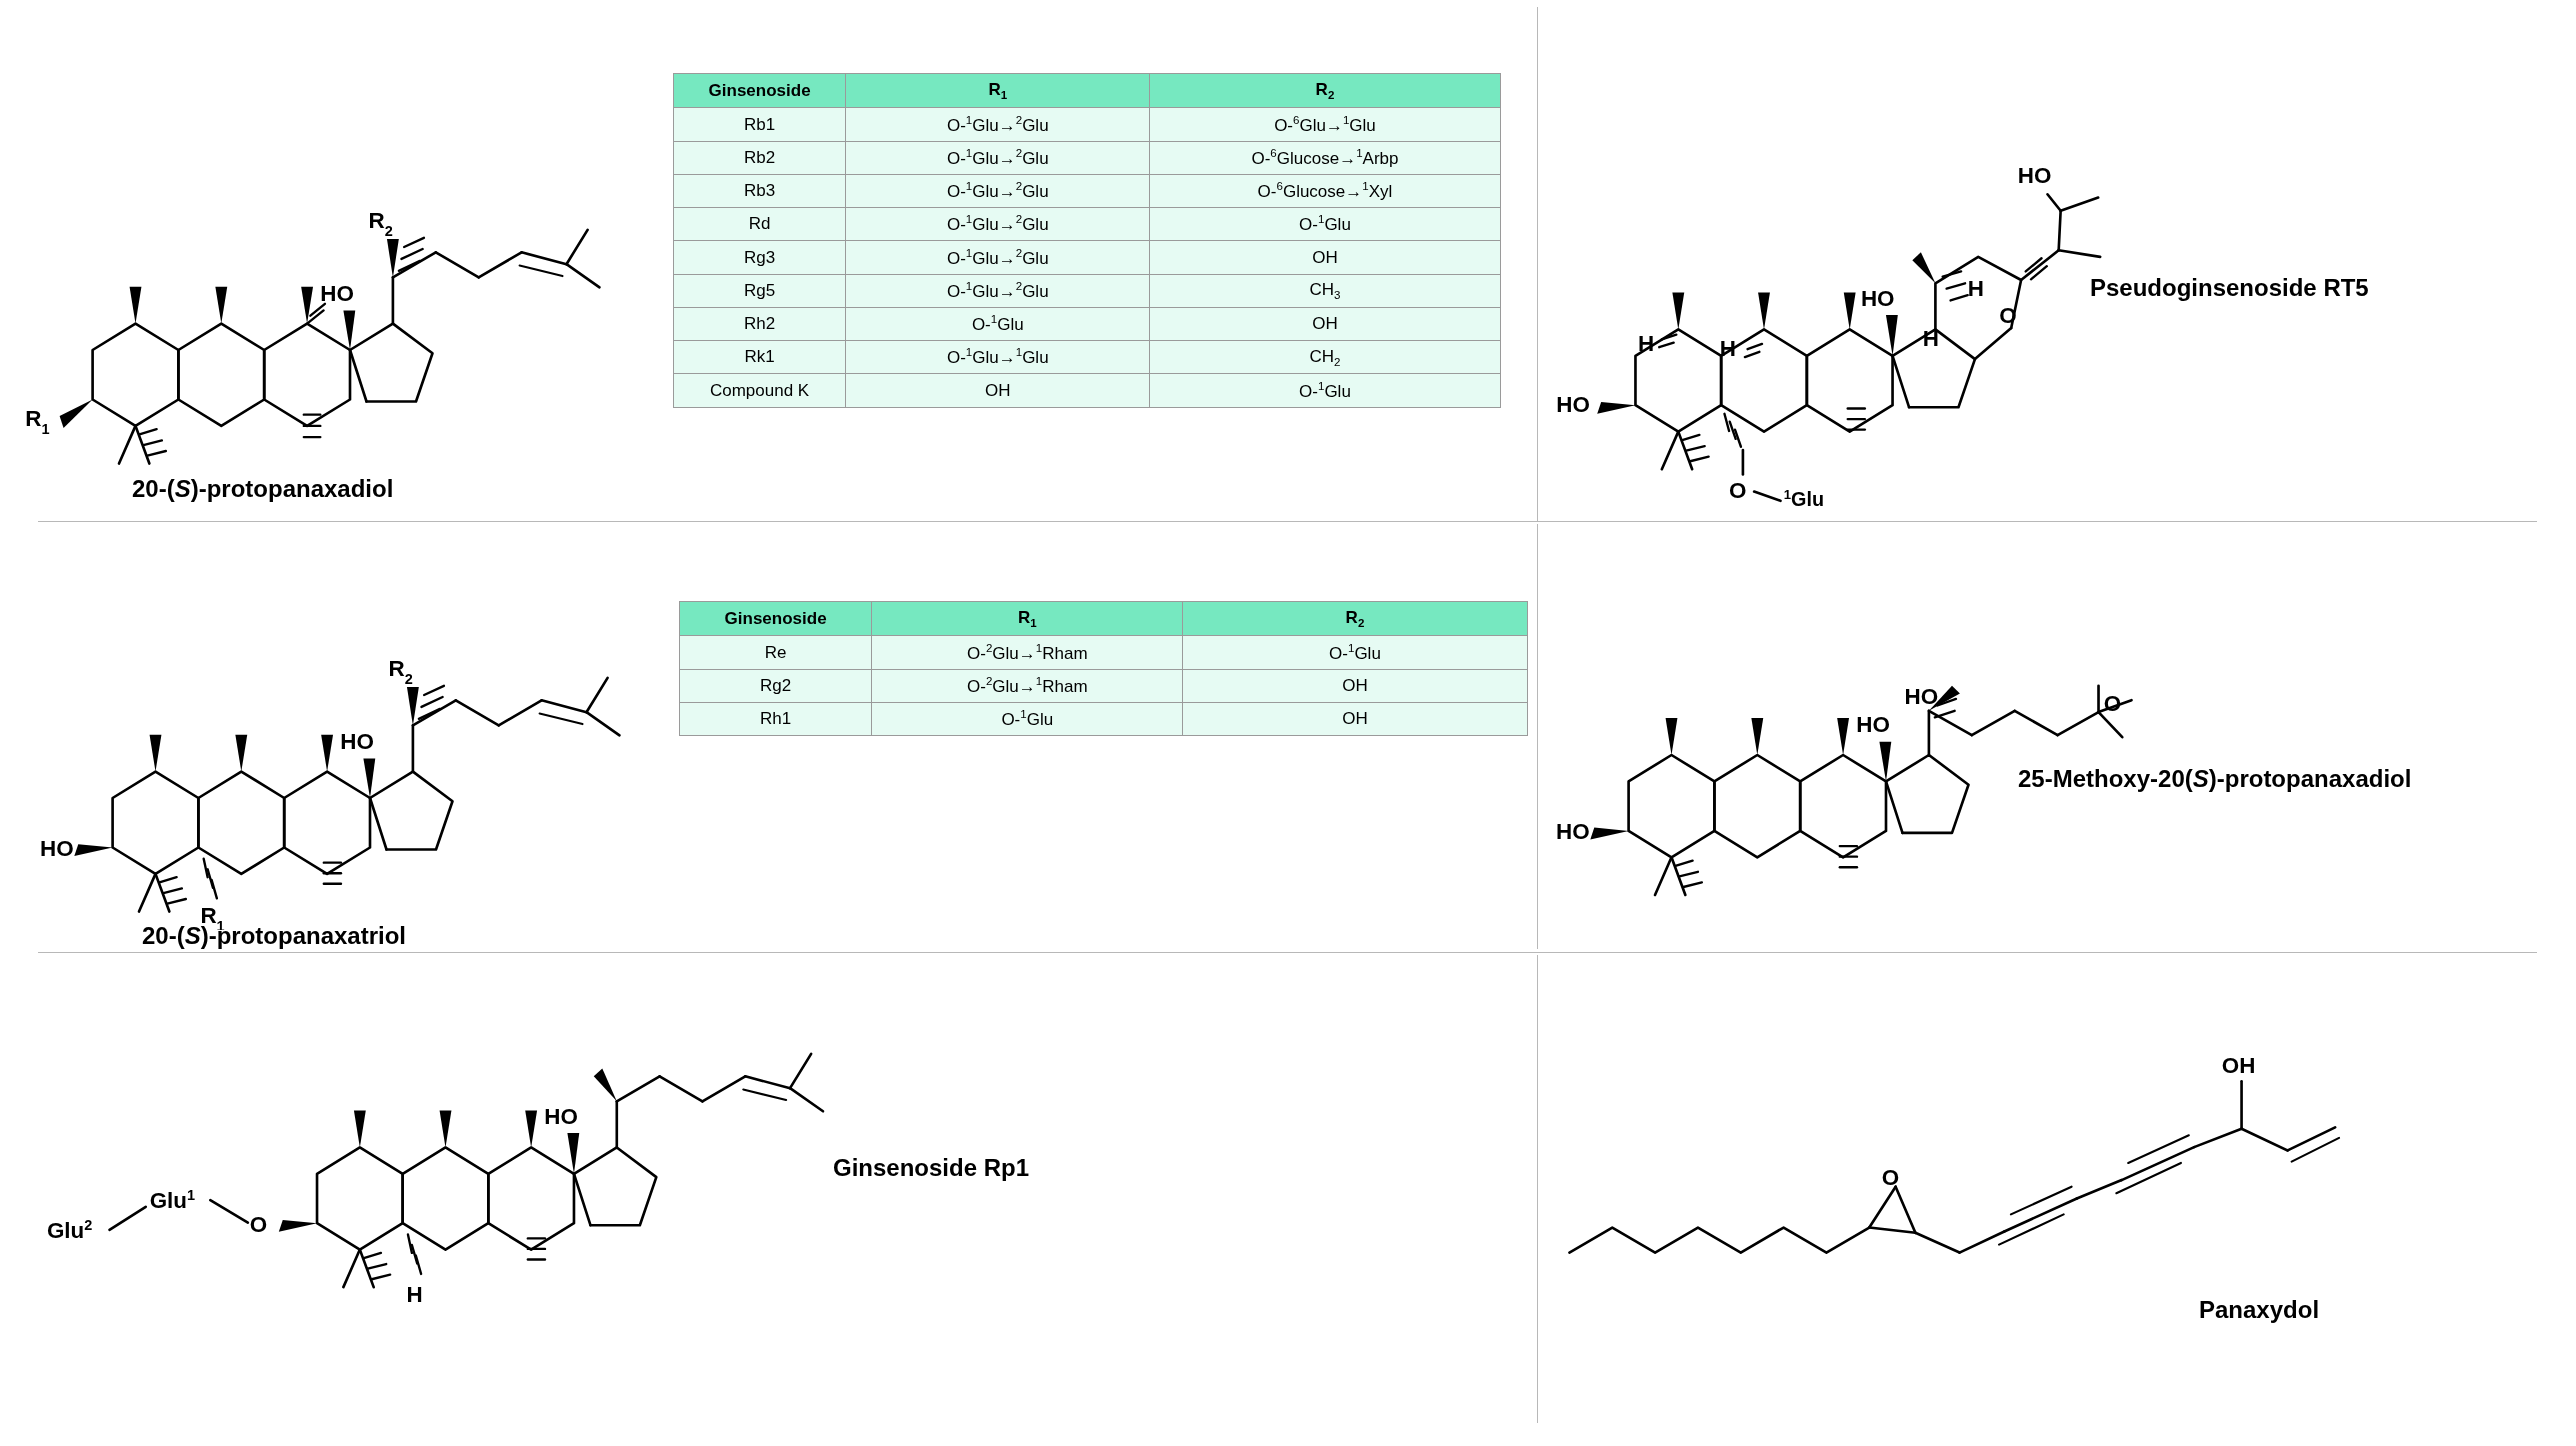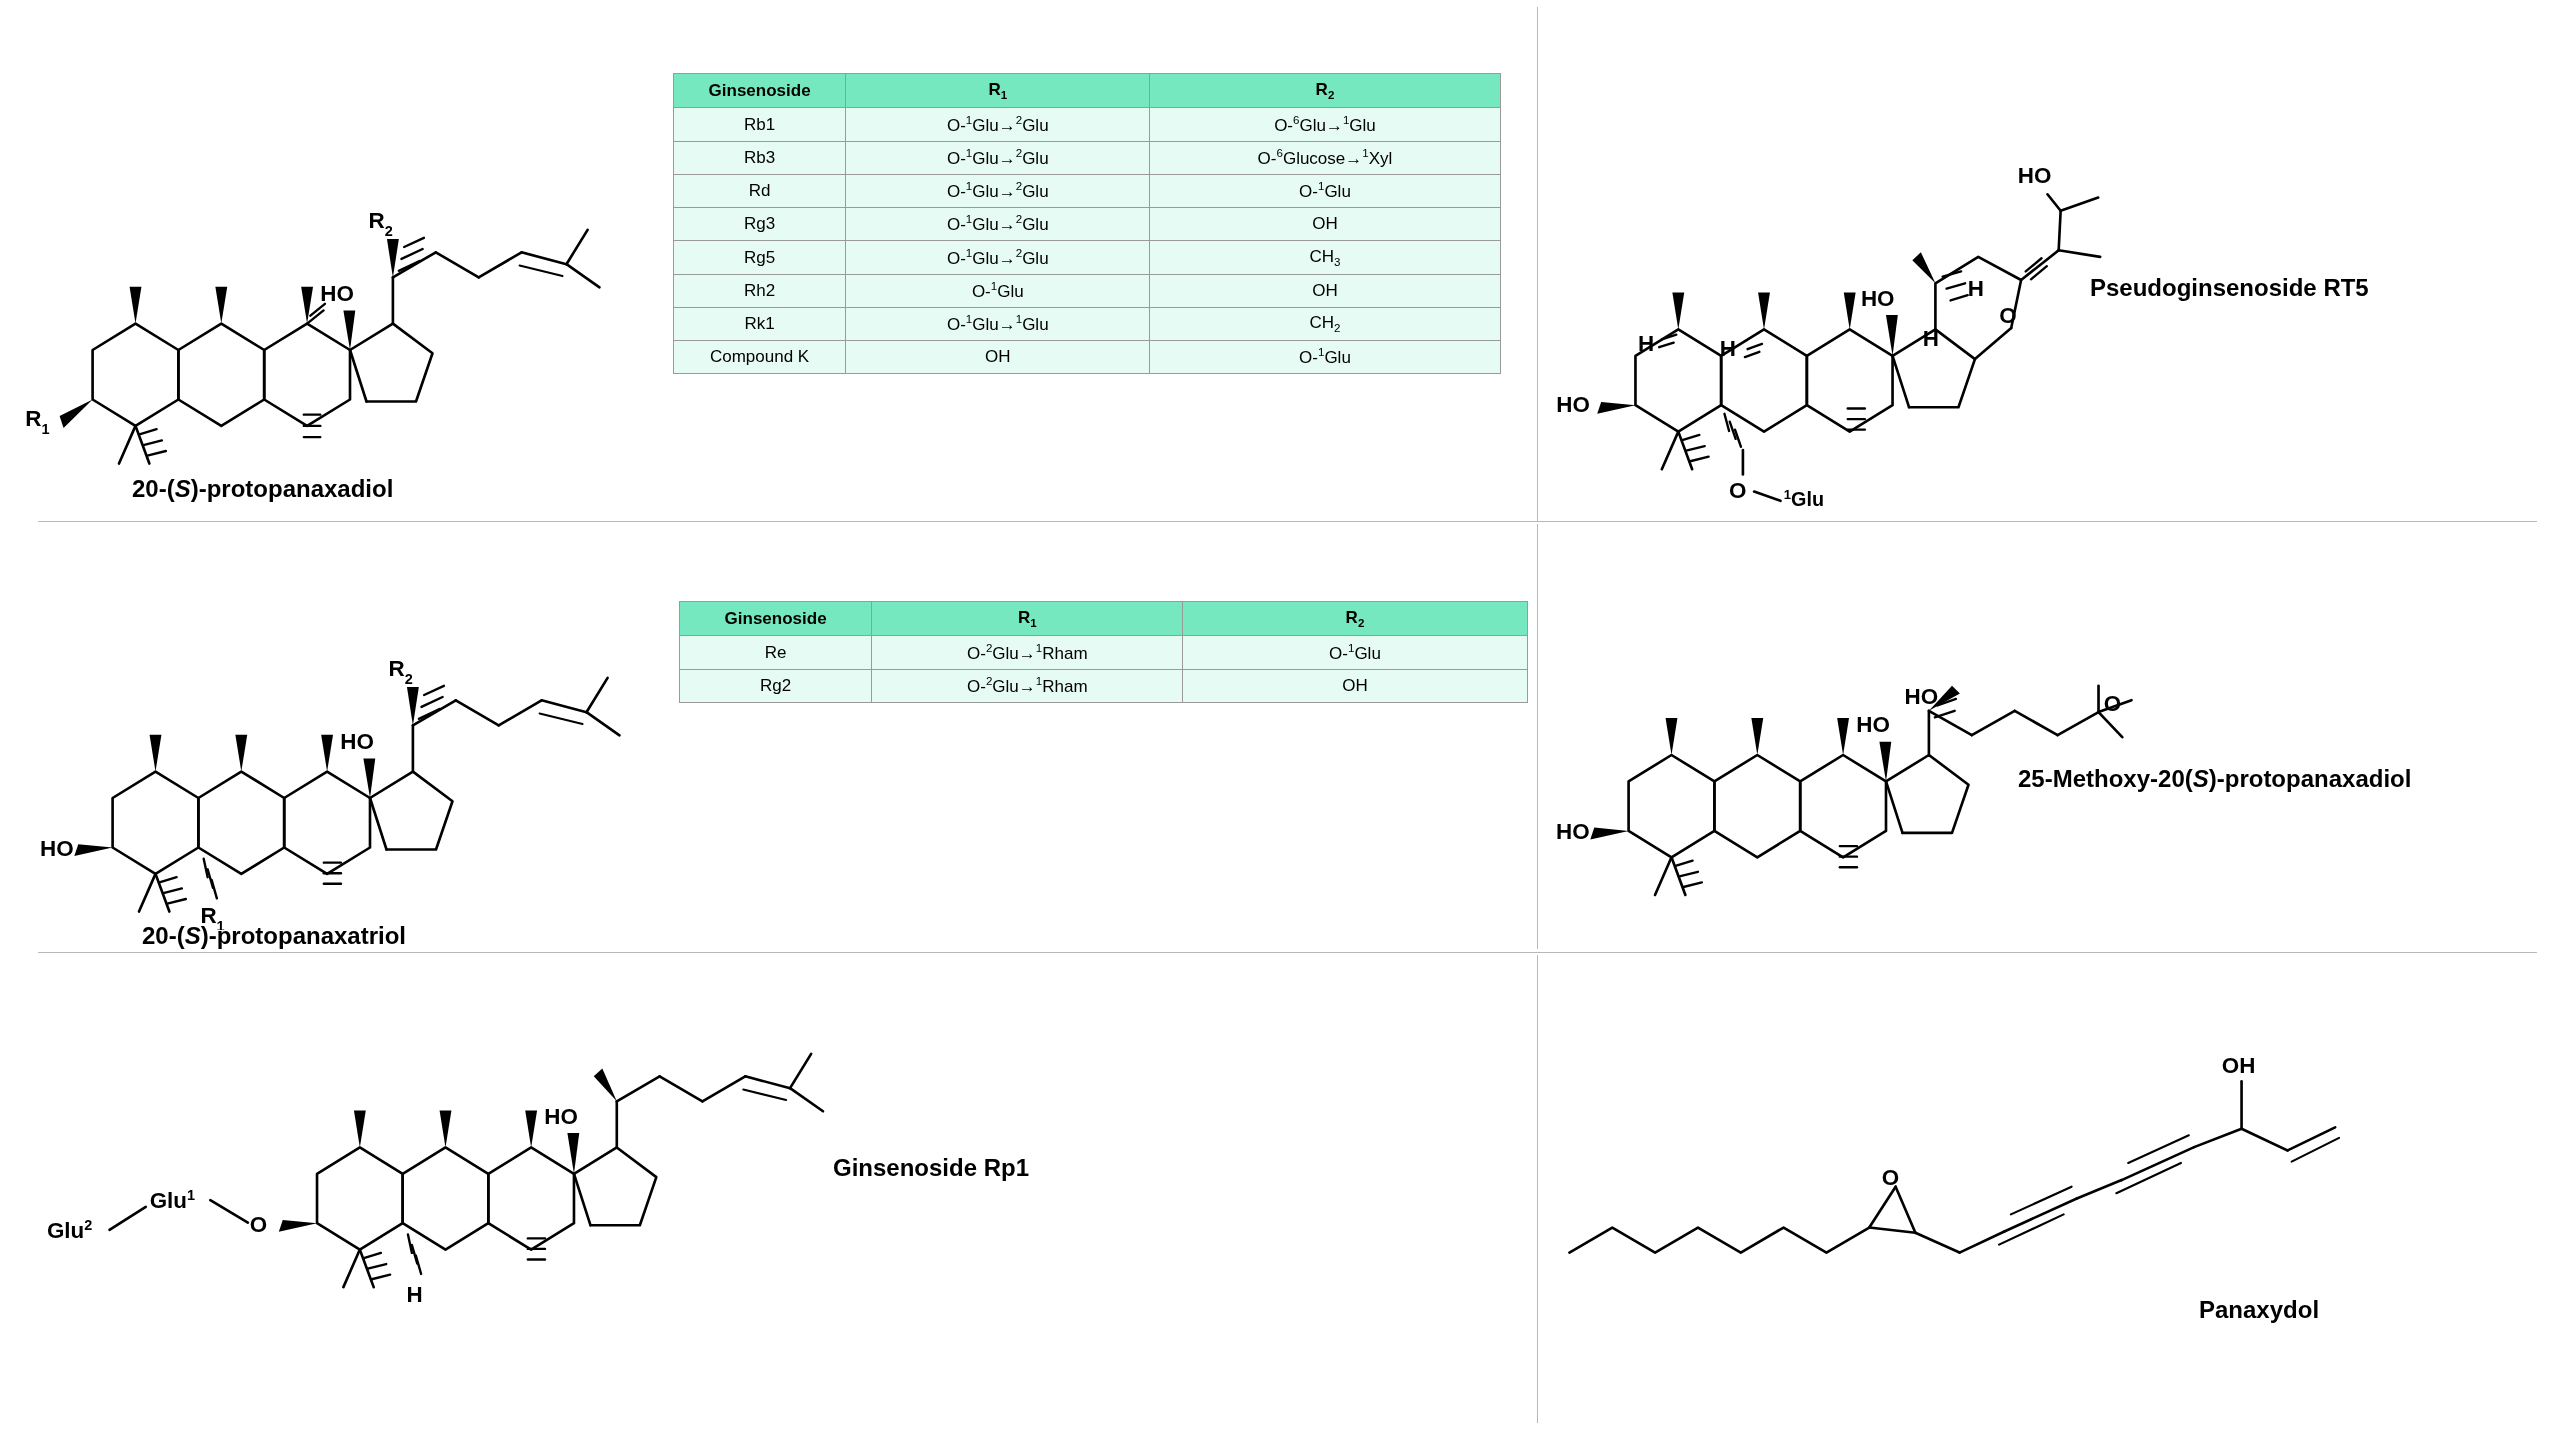--- a/index.html
+++ b/index.html
@@ -151,20 +151,25 @@
           <th style="width:336px;">R<sub>2</sub></th>
         </tr>
       </thead>
       <tbody>
         <tr>
             <td>Rb1</td>
             <td>O-<sup>1</sup>Glu→<sup>2</sup>Glu</td>
             <td>O-<sup>6</sup>Glu→<sup>1</sup>Glu</td>
           </tr>
         <tr>
+            <td>Rb2</td>
+            <td>O-<sup>1</sup>Glu→<sup>2</sup>Glu</td>
+            <td>O-<sup>6</sup>Glucose→<sup>1</sup>Arbp</td>
+          </tr>
+        <tr>
             <td>Rb3</td>
             <td>O-<sup>1</sup>Glu→<sup>2</sup>Glu</td>
             <td>O-<sup>6</sup>Glucose→<sup>1</sup>Xyl</td>
           </tr>
         <tr>
             <td>Rd</td>
             <td>O-<sup>1</sup>Glu→<sup>2</sup>Glu</td>
             <td>O-<sup>1</sup>Glu</td>
           </tr>
         <tr>
@@ -334,20 +339,25 @@
         <tr>
             <td>Re</td>
             <td>O-<sup>2</sup>Glu→<sup>1</sup>Rham</td>
             <td>O-<sup>1</sup>Glu</td>
           </tr>
         <tr>
             <td>Rg2</td>
             <td>O-<sup>2</sup>Glu→<sup>1</sup>Rham</td>
             <td>OH</td>
           </tr>
+        <tr>
+            <td>Rh1</td>
+            <td>O-<sup>1</sup>Glu</td>
+            <td>OH</td>
+          </tr>
       </tbody>
     </table>
   </div>
 
   <div class="panel" style="left:1556px; top:547px; width:1002px; height:396px;">
     <svg width="594" height="383" viewBox="0 0 900 580" style="position:absolute; left:0; top:0;">
 
       <polygon class="bond" points="110,355 175,315 240,355 240,430 175,470 110,430"></polygon>
 
       <polygon class="bond" points="240,355 305,315 370,355 370,430 305,470 240,430"></polygon>

